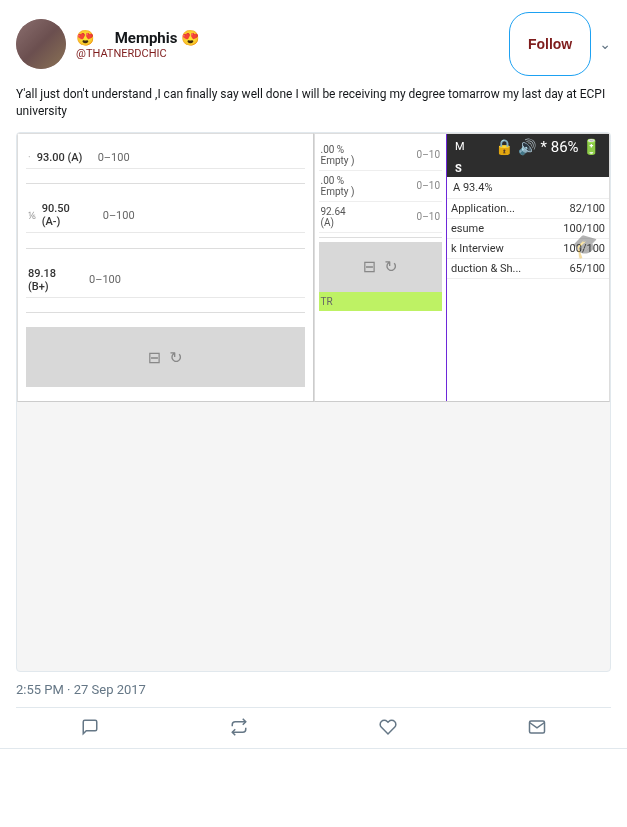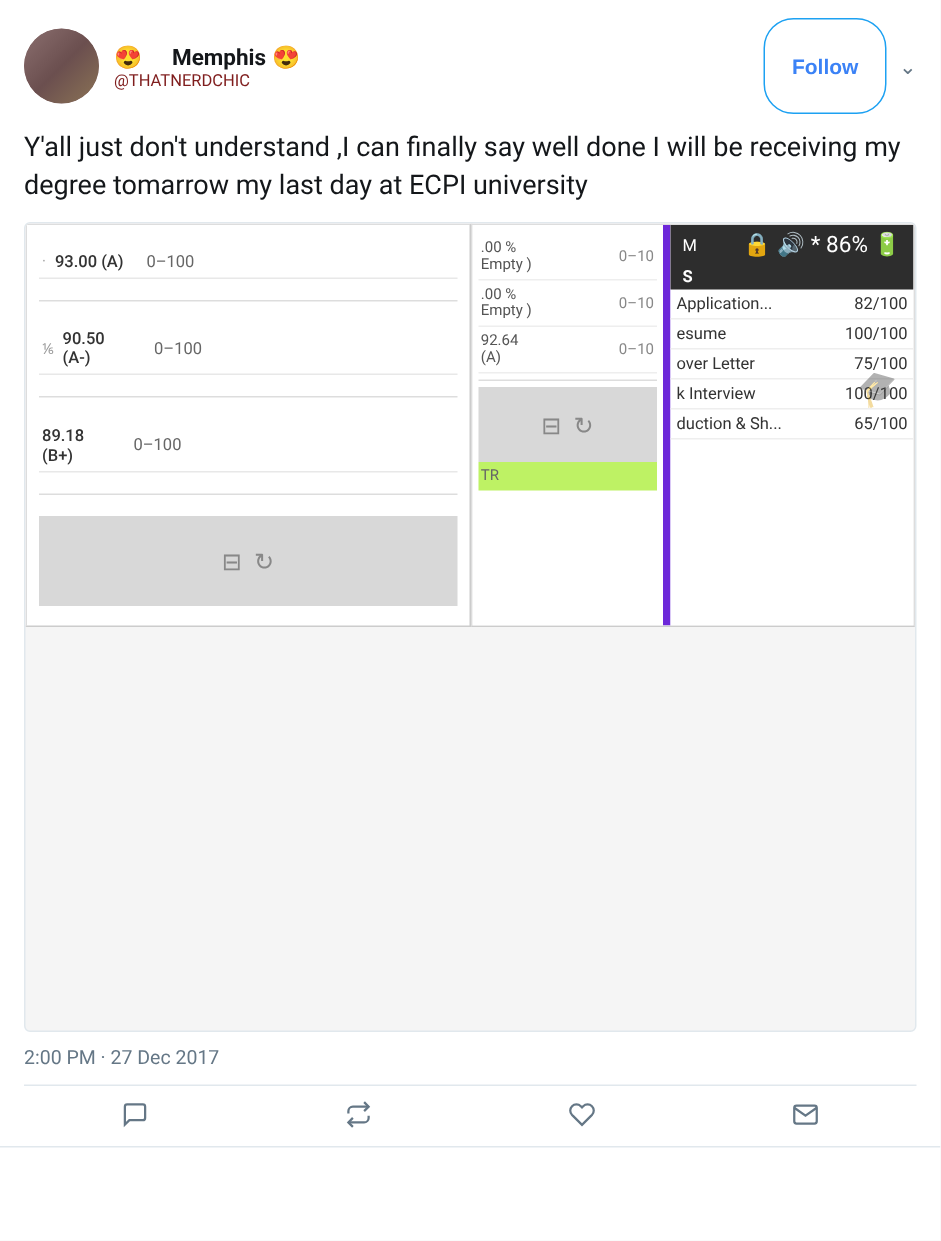--- a/index.html
+++ b/index.html
@@ -42,36 +42,36 @@
     }
     .emoji {
       font-size: 15px;
     }
     .screen-name {
       font-size: 11px;
       color: #7f1d1d;
     }
     .follow-button {
       border: 1.5px solid #1da1f2;
-      color: #3b82f6;
+      color: #7f1d1d;
       background: #fff;
       border-radius: 20px;
       padding: 23px 18px;
       font-size: 14px;
       font-weight: bold;
       cursor: pointer;
       margin-right: 8px;
     }
     .chevron-icon {
       color: #657786;
       font-size: 14px;
       cursor: pointer;
     }
     .tweet-text {
-      font-size: 18px;
+      font-size: 12px;
       line-height: 1.4;
       color: #14171a;
       margin-bottom: 12px;
     }
     .tweet-image {
       width: 100%;
       border: 1px solid #e1e8ed;
       border-radius: 4px;
       overflow: hidden;
       margin-bottom: 10px;
@@ -234,21 +234,21 @@
           <div class="icons-row">
             <span>⊟</span>
             <span>↻</span>
           </div>
         </div>
       </div>
     </div>
 
     <div class="img-panel" style="background:#fff; border-bottom:1px solid #ccc;">
 
-      <div style="position:absolute; left:0; top:0; width:45%; height:100%; border-right:5px solid #6d28d9; background:#fff;">
+      <div style="position:absolute; left:0; top:0; width:45%; height:100%; border-right:1px solid #6d28d9; background:#fff;">
         <div style="font-size:10px; padding:6px 4px 2px 4px; color:#555;">
           <div style="padding:4px 2px; border-bottom:1px solid #eee; display:flex; gap:4px; align-items:center;">
             <span style="font-size:10px;">.00 %<br>Empty )</span>
             <span style="color:#888;margin-left:auto;">0–10</span>
           </div>
           <div style="padding:4px 2px; border-bottom:1px solid #eee; display:flex; gap:4px; align-items:center;">
             <span style="font-size:10px;">.00 %<br>Empty )</span>
             <span style="color:#888;margin-left:auto;">0–10</span>
           </div>
           <div style="padding:4px 2px; border-bottom:1px solid #eee; display:flex; gap:4px; align-items:center;">
@@ -270,48 +270,47 @@
 
       <div style="position:absolute; right:0; top:0; width:55%; height:100%; background:#fff;">
 
         <div class="dark-header">
           <span>M</span>
           <span class="status-bar-icons">🔒 🔊 * 86% 🔋</span>
         </div>
         <div style="background:#2d2d2d; color:#fff; padding:2px 8px; font-size:11px; font-weight:bold;">
           <span>S</span>
         </div>
+        <div style="padding:4px 6px; font-size:11px; border-bottom:1px solid #eee; color:#333;">
+          <span>A  93.4%</span>
+        </div>
 
         <div class="progress-row">
           <span class="progress-label">Application...</span>
           <span class="progress-score">82/100</span>
         </div>
         <div class="progress-row">
           <span class="progress-label">esume</span>
           <span class="progress-score">100/100</span>
-        </div>
-        <div class="progress-row">
-          <span class="progress-label">over Letter</span>
-          <span class="progress-score">75/100</span>
         </div>
         <div class="progress-row">
           <span class="progress-label">k Interview</span>
           <span class="progress-score">100/100</span>
         </div>
         <div class="progress-row" style="position:relative;">
           <span class="progress-label">duction &amp; Sh...</span>
           <span class="progress-score">65/100</span>
           <span class="watermark">🎓</span>
         </div>
       </div>
     </div>
 
   </div>
 
-  <div class="timestamp">2:00 PM · 27 Dec 2017</div>
+  <div class="timestamp">2:55 PM · 27 Sep 2017</div>
 
   <div class="tweet-actions">
     <button class="action-btn">
       <svg width="18" height="18" viewBox="0 0 24 24" fill="none" stroke="#657786" stroke-width="2">
         <path d="M21 15a2 2 0 0 1-2 2H7l-4 4V5a2 2 0 0 1 2-2h14a2 2 0 0 1 2 2z"></path>
       </svg>
     </button>
     <button class="action-btn">
       <svg width="18" height="18" viewBox="0 0 24 24" fill="none" stroke="#657786" stroke-width="2">
         <path d="M17 1l4 4-4 4"></path>

